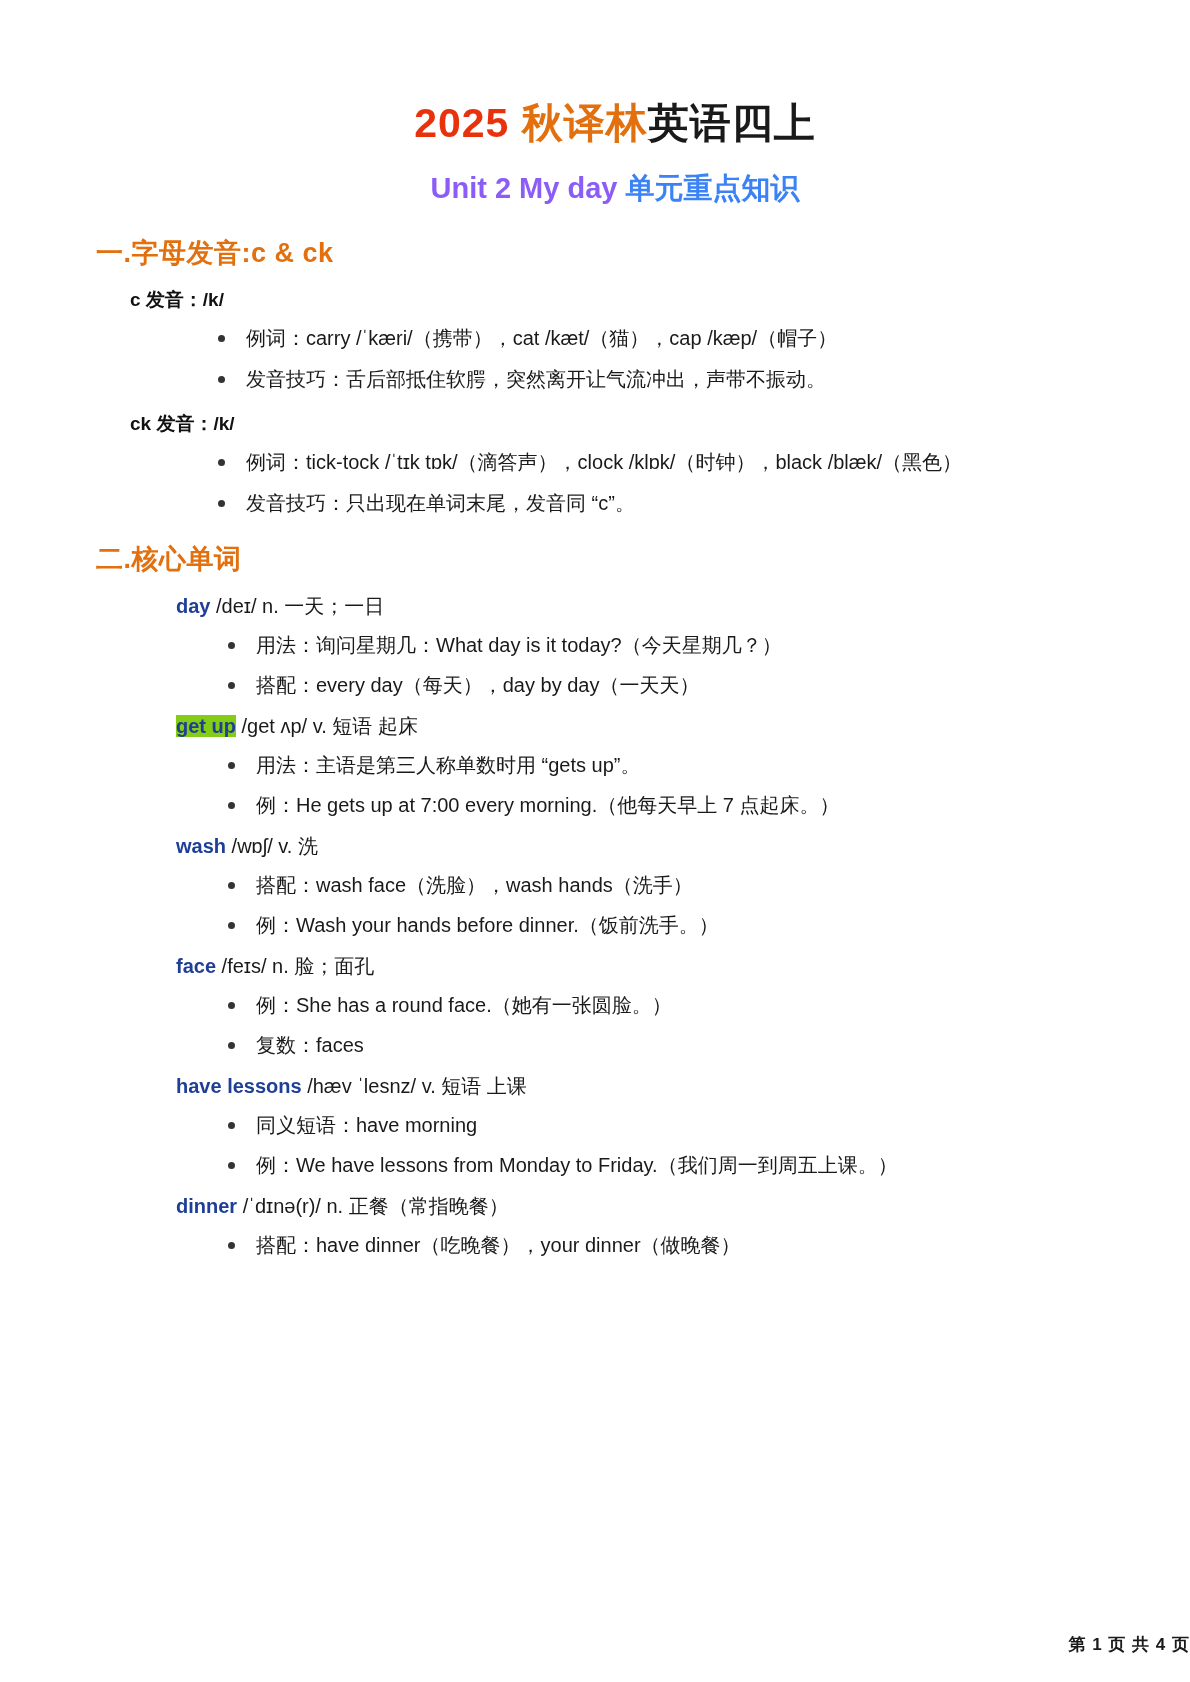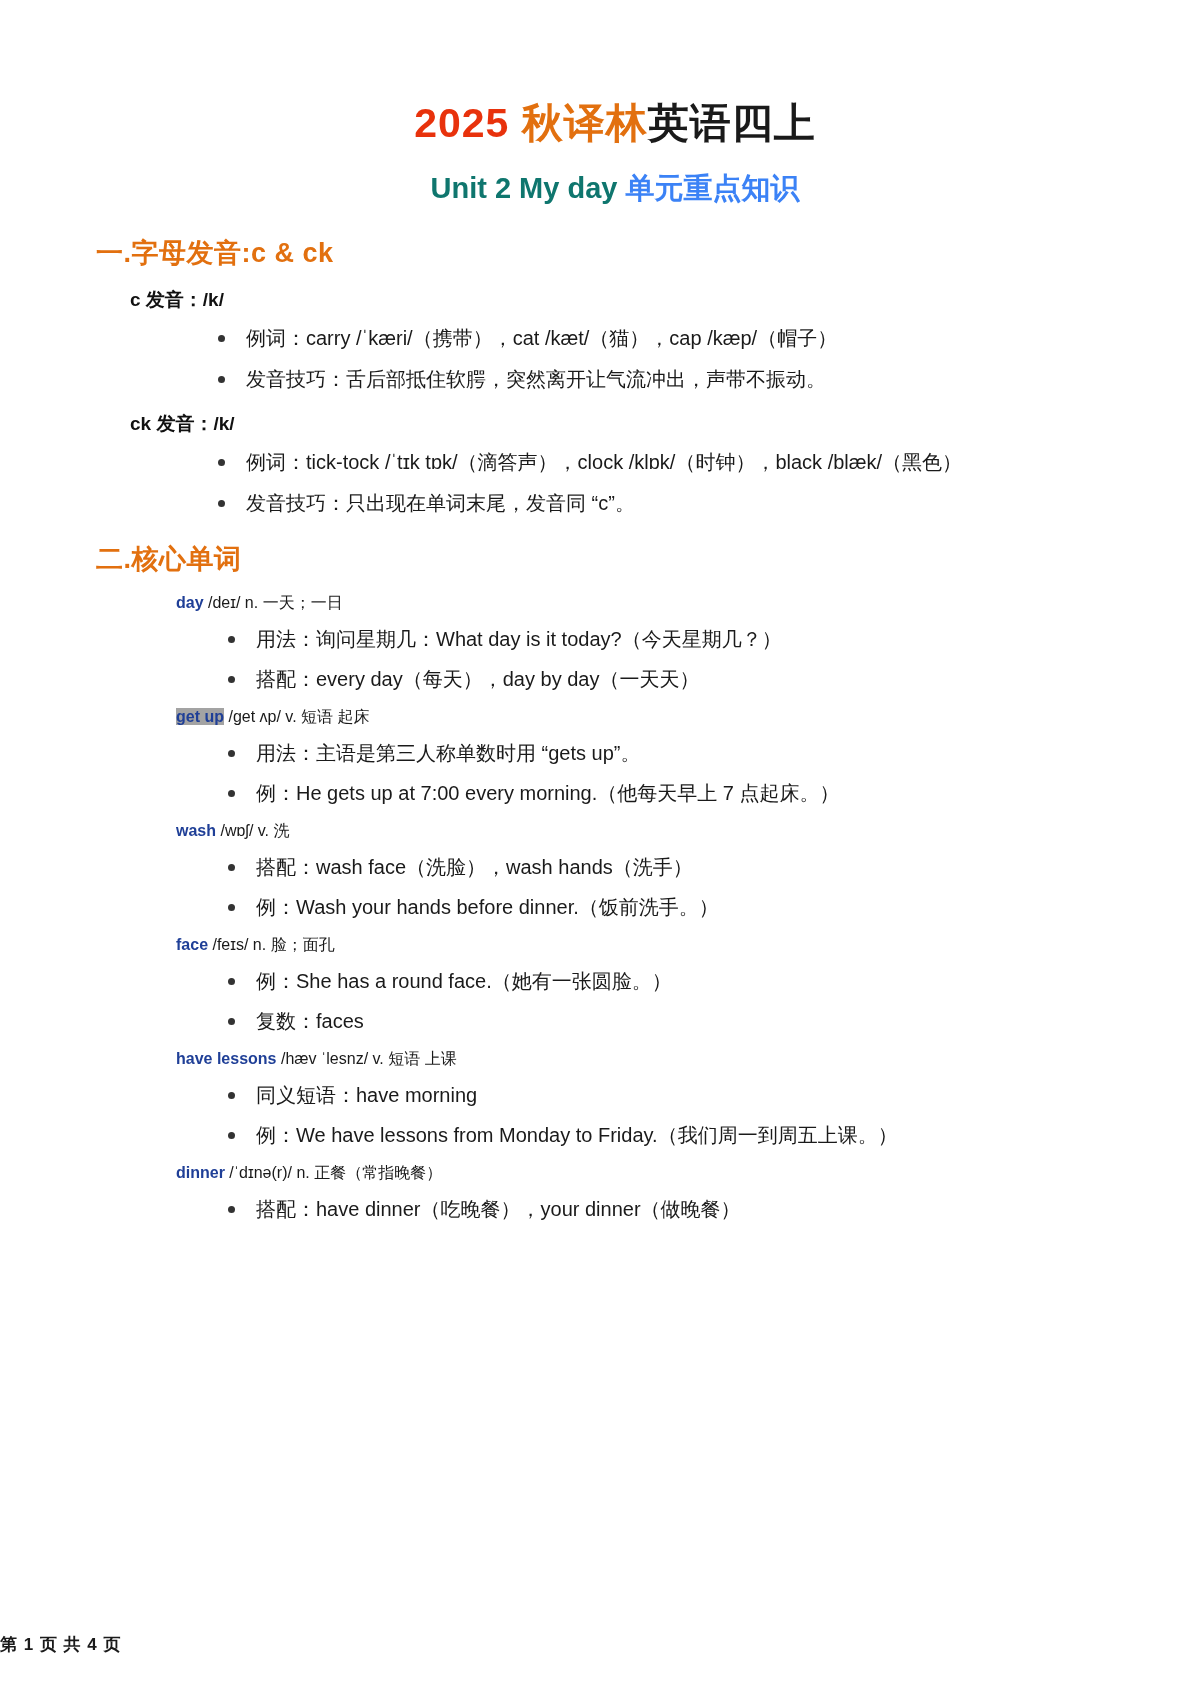--- a/index.html
+++ b/index.html
@@ -33,21 +33,21 @@
   .doc-title .seg-orange { color: #e2700f; }
   .doc-title .seg-black { color: #1a1a1a; }
 
   .doc-subtitle {
     text-align: center;
     font-size: 29px;
     font-weight: bold;
     color: #2b4ea2;
     margin: 18px 0 26px 0;
   }
-  .doc-subtitle .sub-en { color: #0f766e; }
+  .doc-subtitle .sub-en { color: #8b5cf6; }
   .doc-subtitle .sub-cn { color: #3b82f6; margin-top: 12px; }
 
   
   h2.sec {
     font-size: 27px;
     font-weight: bold;
     color: #e2700f;
     margin: 22px 0 14px 0;
     letter-spacing: 0.5px;
   }
@@ -87,44 +87,44 @@
     top: 12px;
     width: 7px;
     height: 7px;
     border-radius: 50%;
     background: #333333;
   }
 
   
   .vocab-block { margin: 6px 0 0 0; }
   .vocab-head {
-    font-size: 16px;
+    font-size: 20px;
     margin: 10px 0 4px 80px;
     line-height: 1.5;
   }
   .vocab-head .word {
     font-weight: bold;
     color: #1f3f97;
   }
   .vocab-head .word.hl {
-    background: #a3a3a3;
+    background: #84cc16;
   }
   .vocab-head .rest { color: #1a1a1a; }
 
   ul.bullets.vocab > li {
     margin: 9px 0 9px 120px;
   }
 
   
   .footer {
     position: absolute;
     left: 0;
     right: 0;
     bottom: 26px;
-    text-align: left;
+    text-align: right;
     font-size: 17px;
     font-weight: bold;
     color: #1a1a1a;
     letter-spacing: 1px;
   }
 </style>
 </head>
 <body>
 
 <div class="page">

